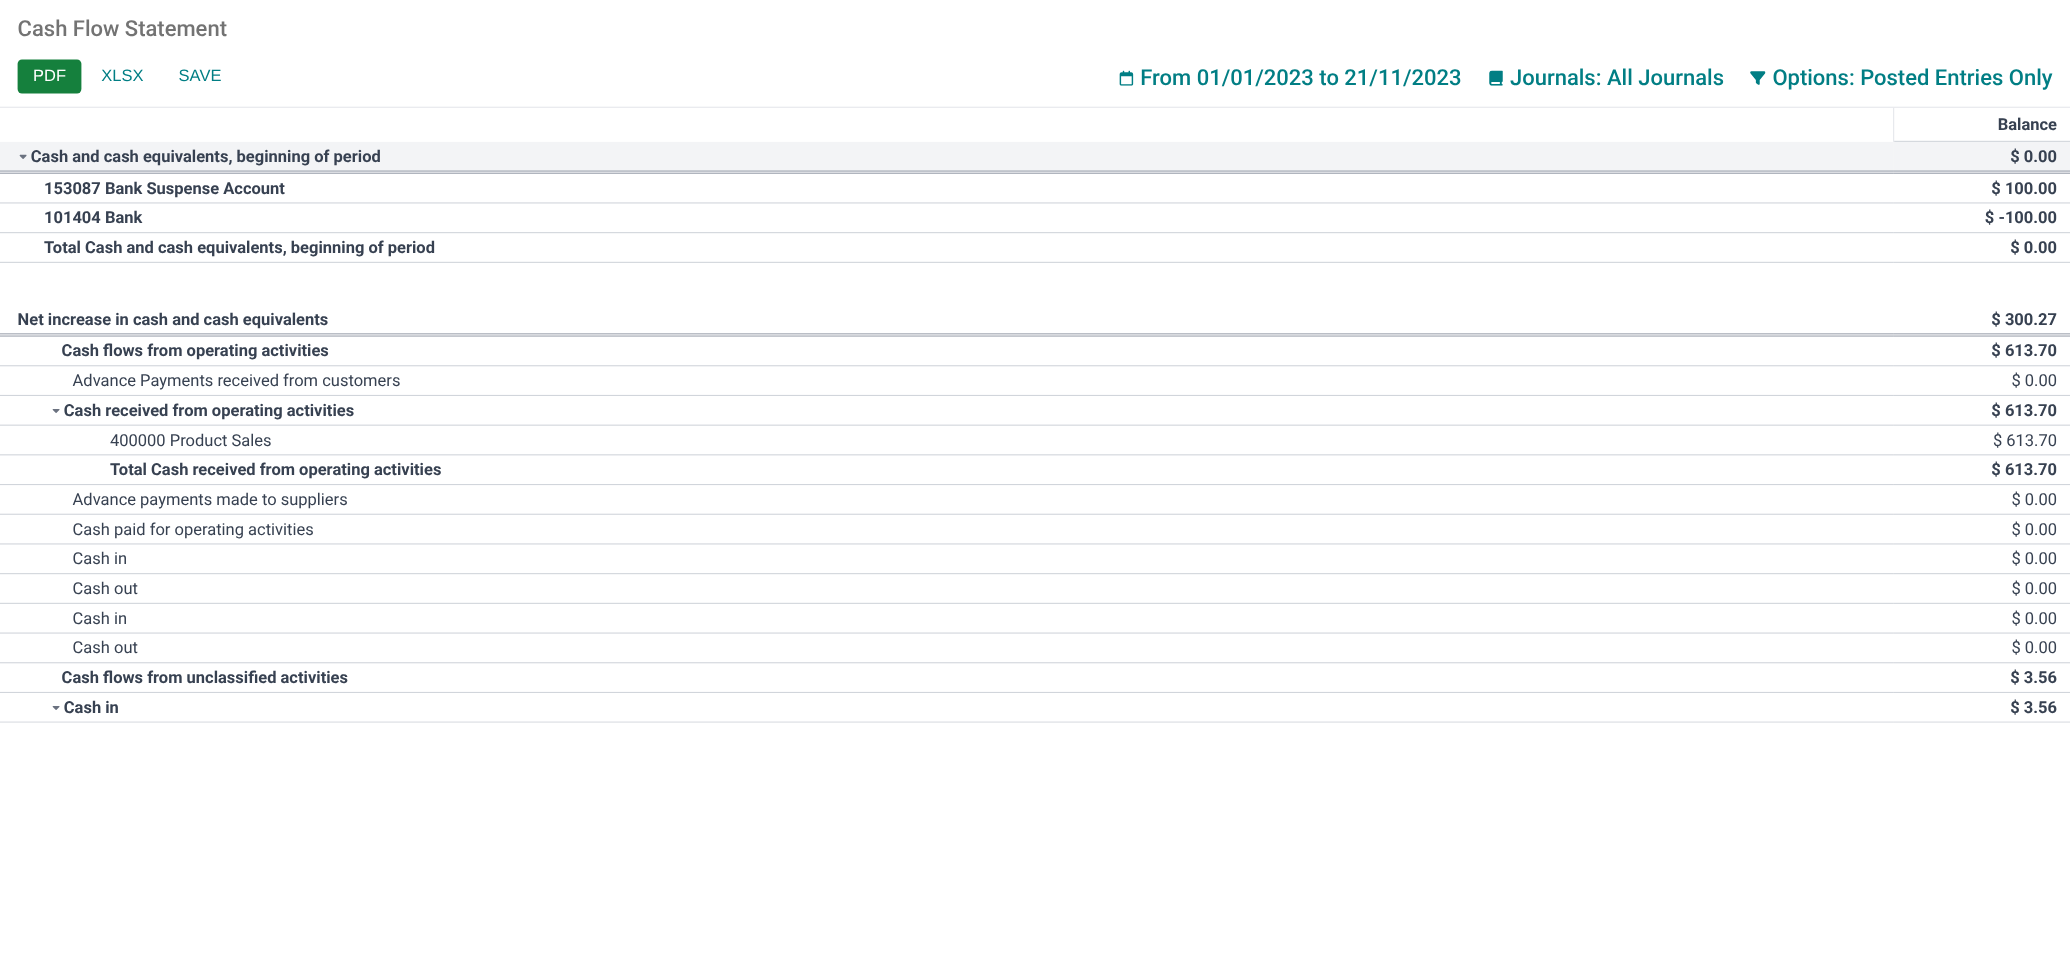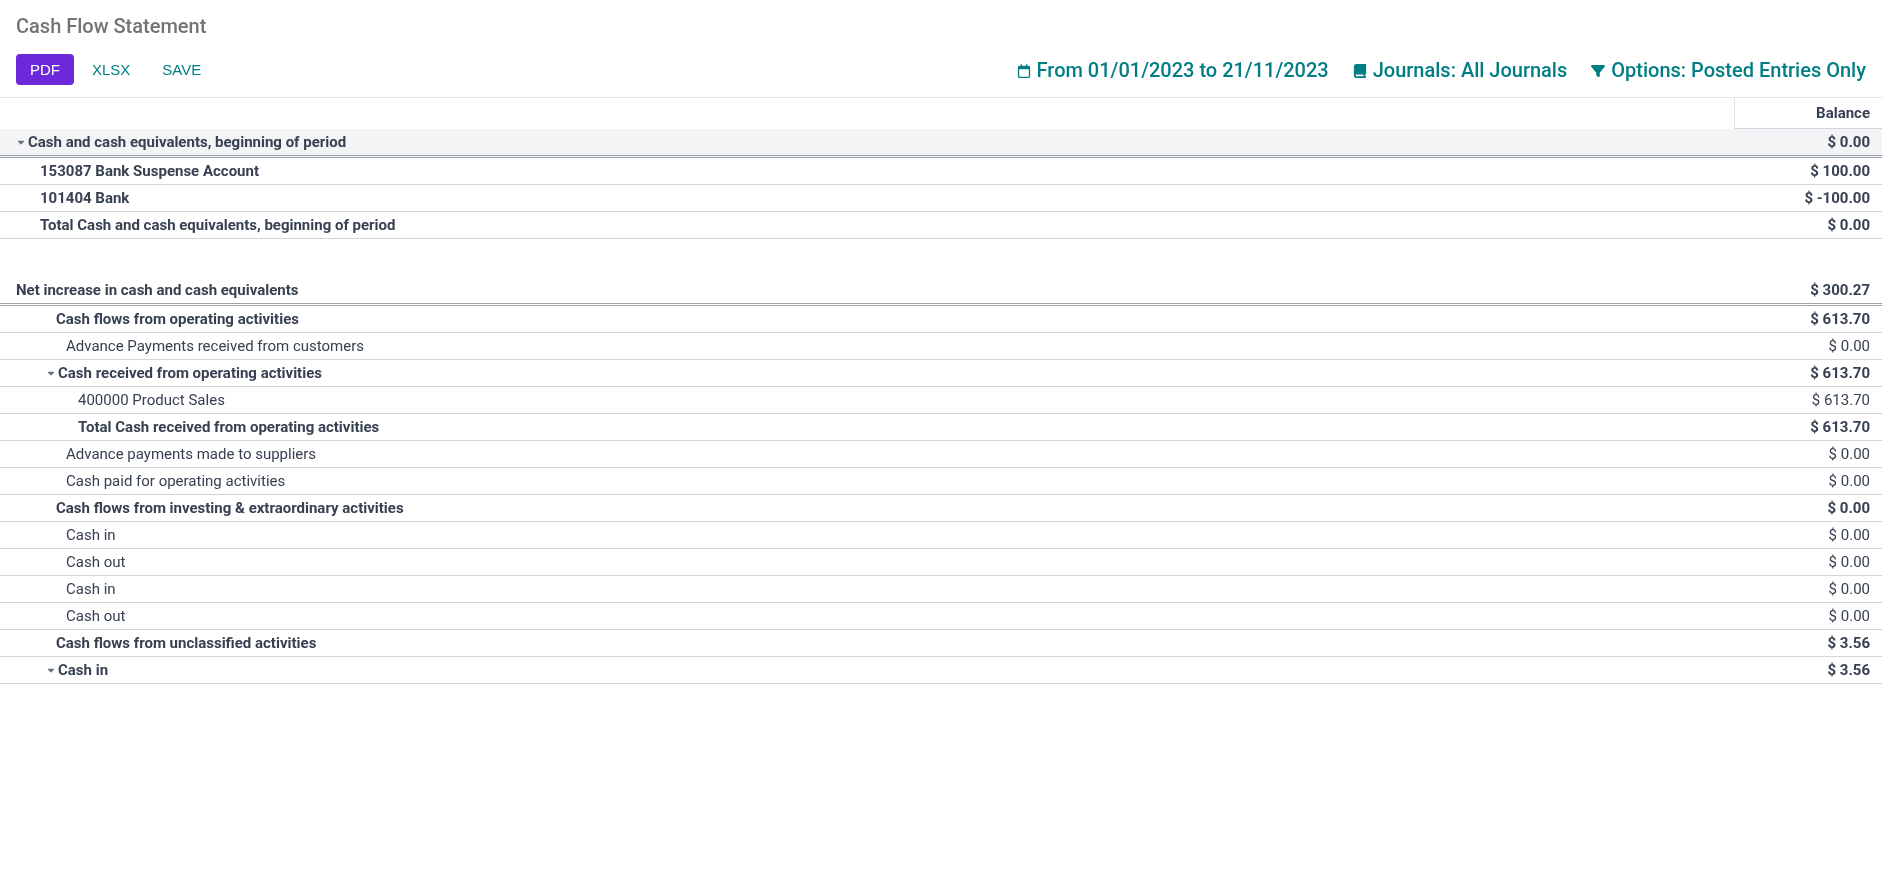--- a/index.html
+++ b/index.html
@@ -30,21 +30,21 @@
       padding: 7px 14px;
       font-size: 15px;
       font-weight: 500;
       border: none;
       border-radius: 4px;
       cursor: pointer;
       background: transparent;
       color: #017e84;
     }
     .btn-primary {
-      background: #6d28d9;
+      background: #15803d;
       color: #fff;
     }
     .toolbar-right {
       margin-left: auto;
       display: flex;
       gap: 24px;
       align-items: center;
     }
     .filter-item {
       color: #017e84;
@@ -81,21 +81,21 @@
     }
     .report-table td {
       padding: 4px 12px;
       font-size: 15px;
       color: #374151;
       border-bottom: 1px solid #d1d5db;
     }
     .col-balance {
       text-align: right;
       white-space: nowrap;
-      width: 148px;
+      width: 161px;
     }
     .row-shaded td {
       background: #f3f4f6;
     }
     .bold td, .bold .col-balance {
       font-weight: 700;
     }
     .double-border td {
       border-bottom: 3px double #9da3ae;
     }
@@ -111,21 +111,21 @@
     }
     .caret svg {
       width: 10px;
       height: 10px;
       fill: #6b7280;
     }
     .indent-0 .label-cell { padding-left: 16px; margin-top: 16px; }
     .indent-1 .label-cell { padding-left: 40px; }
     .indent-2 .label-cell { padding-left: 56px; }
     .indent-3 .label-cell { padding-left: 66px; }
-    .indent-4 .label-cell { padding-left: 78px; }
+    .indent-4 .label-cell { padding-left: 100px; }
     .with-caret .label-cell { padding-left: 16px; }
     .caret-spacer-2 { padding-left: 30px; display: inline-block; }
     .label-cell { vertical-align: middle; }
   </style>
 </head>
 <body>
 
 <h1 class="page-title">Cash Flow Statement</h1>
 
 <div class="toolbar">
@@ -218,24 +218,20 @@
         <td class="col-balance">$ 613.70</td>
       </tr>
       <tr class="indent-3">
         <td class="label-cell"><span>Advance payments made to suppliers</span></td>
         <td class="col-balance">$ 0.00</td>
       </tr>
       <tr class="indent-3">
         <td class="label-cell"><span>Cash paid for operating activities</span></td>
         <td class="col-balance">$ 0.00</td>
       </tr>
-      <tr class="bold indent-2">
-        <td class="label-cell"><span>Cash flows from investing &amp; extraordinary activities</span></td>
-        <td class="col-balance">$ 0.00</td>
-      </tr>
       <tr class="indent-3">
         <td class="label-cell"><span>Cash in</span></td>
         <td class="col-balance">$ 0.00</td>
       </tr>
       <tr class="indent-3">
         <td class="label-cell"><span>Cash out</span></td>
         <td class="col-balance">$ 0.00</td>
       </tr>
       <tr class="indent-3">
         <td class="label-cell"><span>Cash in</span></td>

